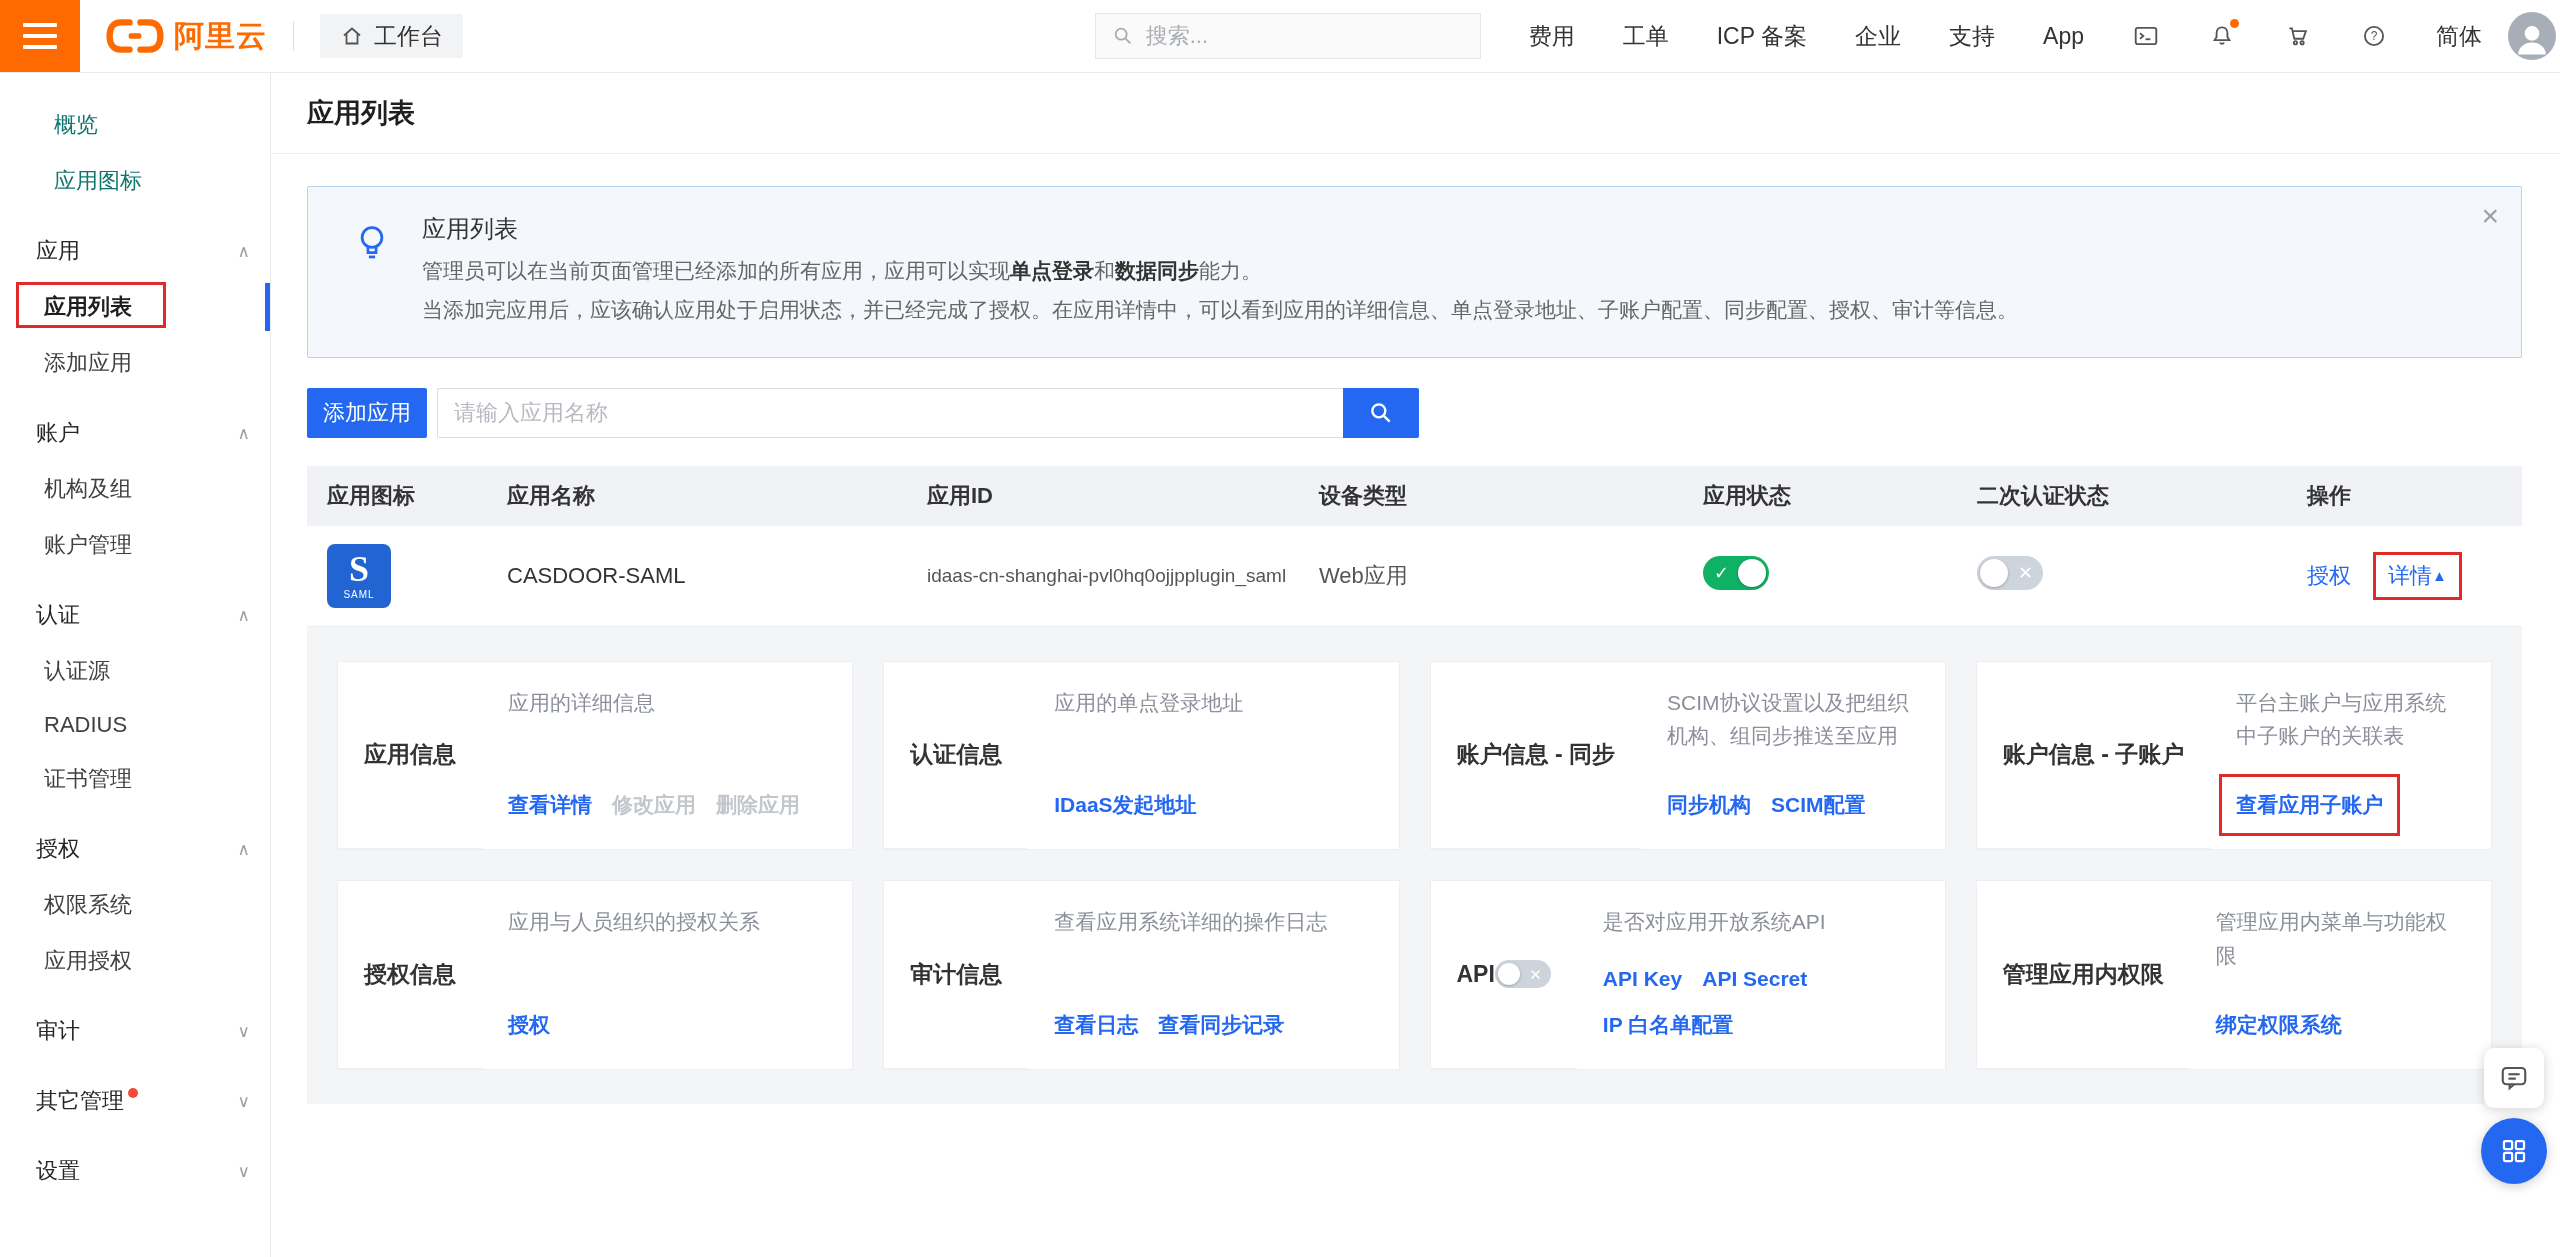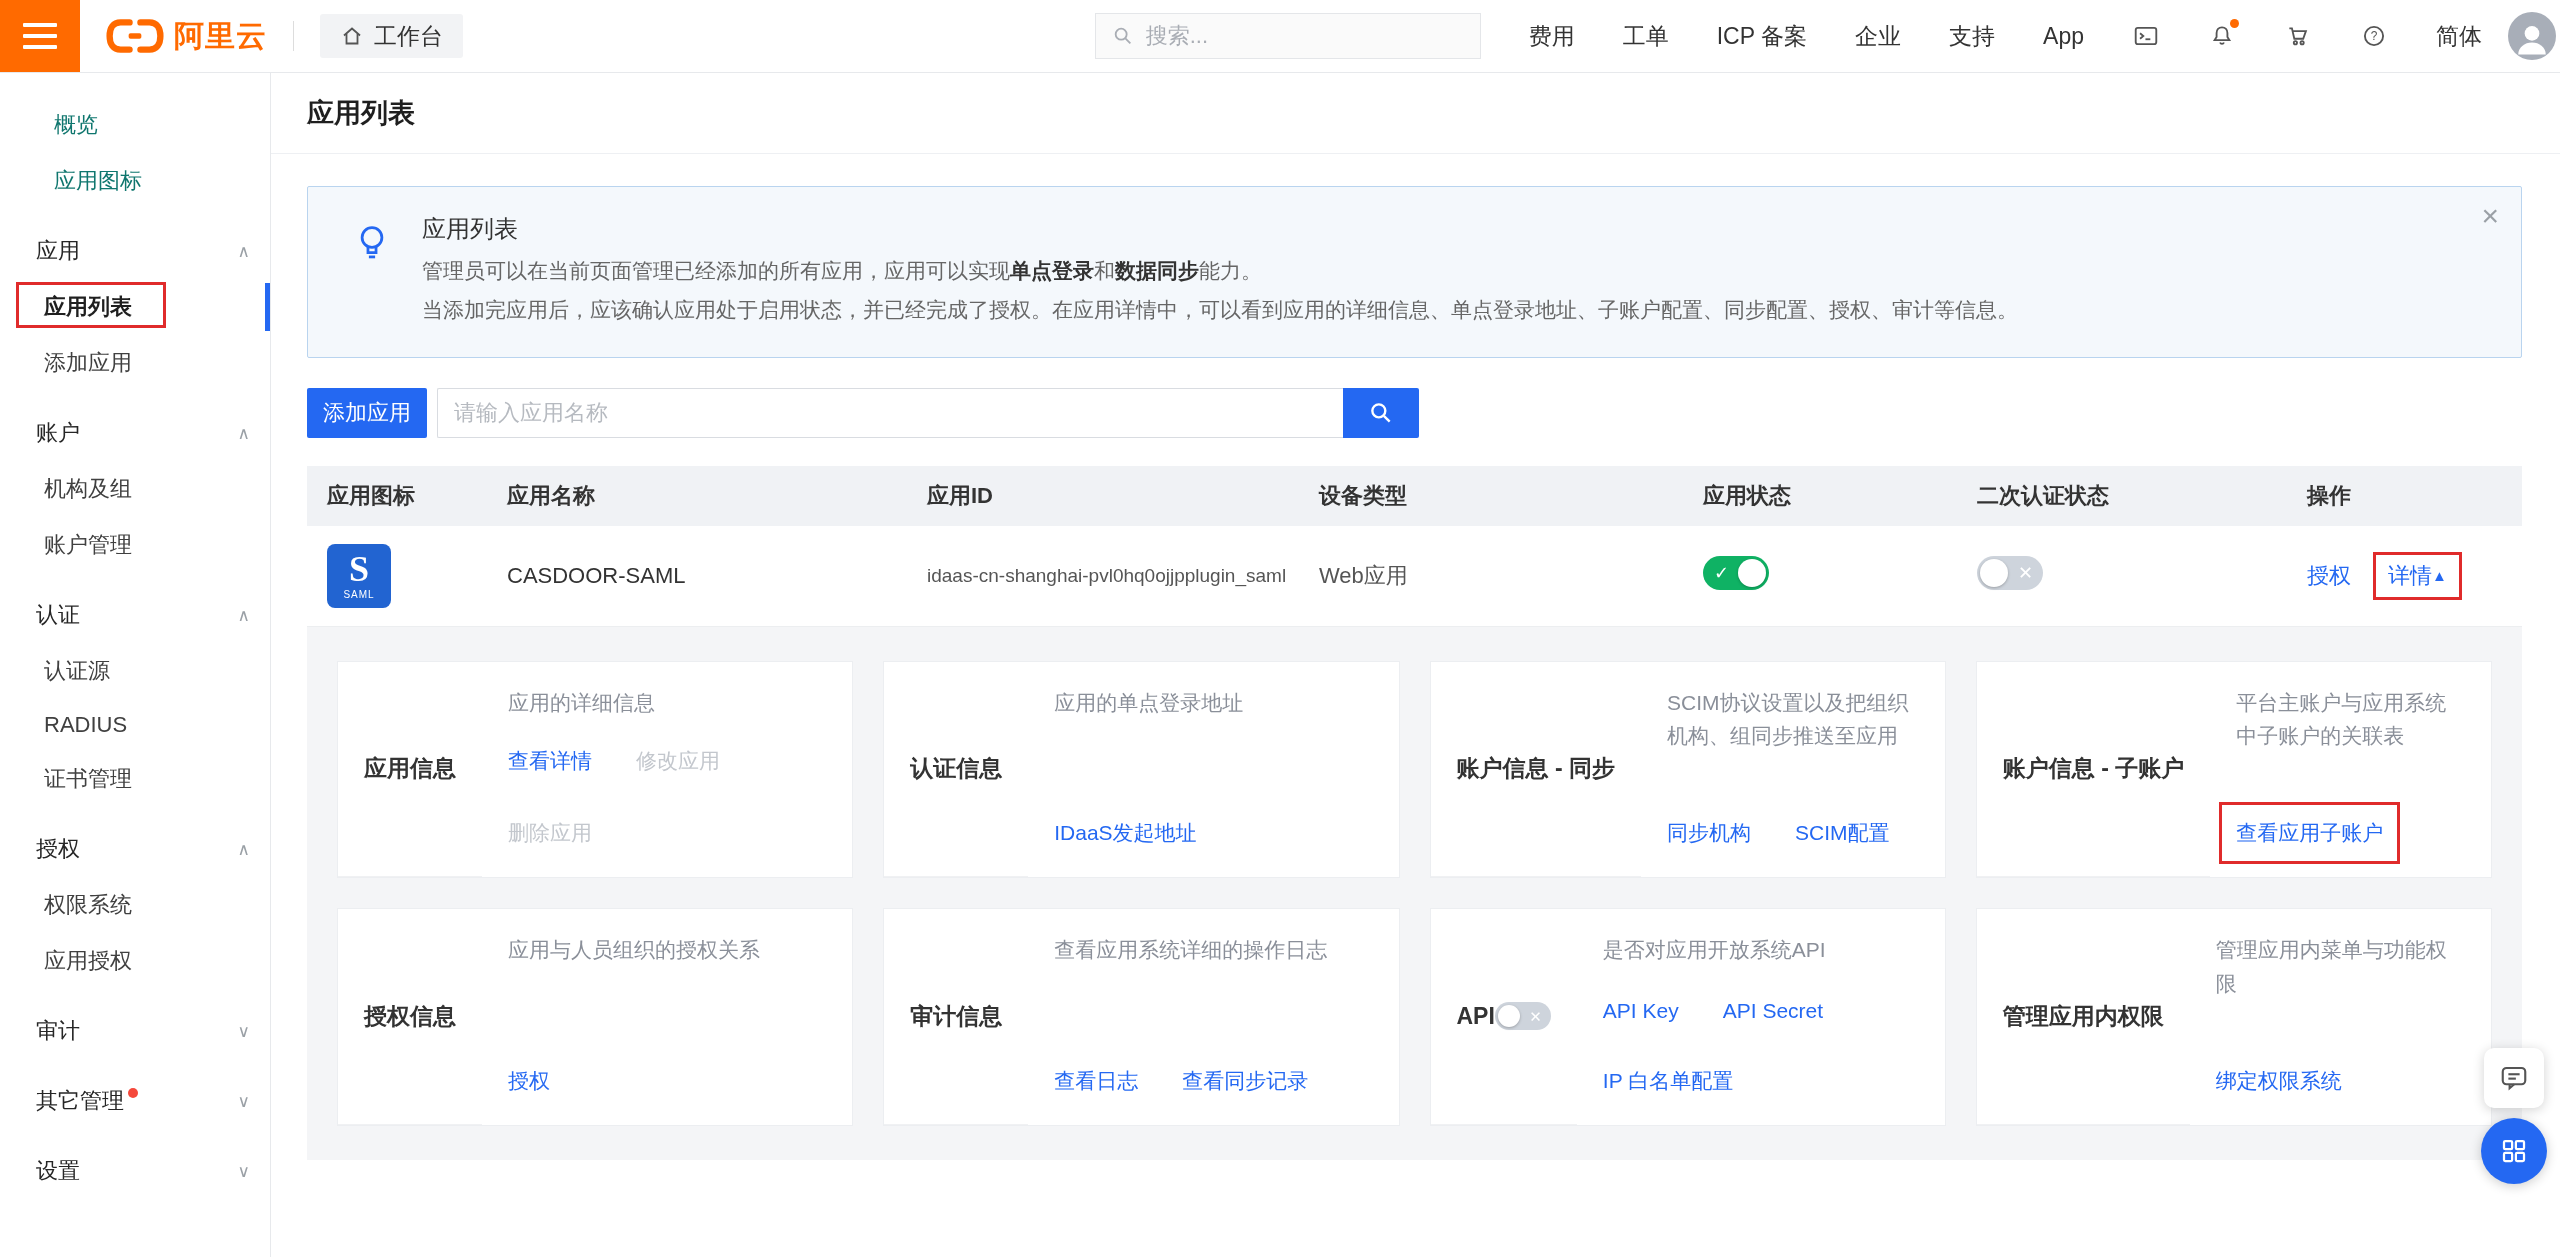--- a/index.html
+++ b/index.html
@@ -94,21 +94,21 @@
   .action-link{color:#2468f2;text-decoration:none;cursor:pointer;font-size:22px;}
   .detail-annotated{border:3px solid #e02b2b;padding:6px 12px;display:inline-flex;align-items:center;}
   .caret-up{font-size:15px;color:#2468f2;}
 
   
   .expand-panel{background:#f4f5f7;padding:34px 30px;display:grid;grid-template-columns:repeat(4,1fr);grid-auto-rows:1fr;gap:30px;}
   .card{background:#fff;border:1px solid #eceef1;display:flex;flex-direction:row;}
   .card-title{padding:20px 26px;font-size:23px;font-weight:bold;color:#333;border-bottom:1px solid #f0f1f3;display:flex;justify-content:space-between;align-items:center;}
   .card-body{flex:1;display:flex;flex-direction:column;padding:24px 26px 30px;min-height:150px;box-sizing:border-box;}
   .card-desc{font-size:21px;color:#8a8f99;line-height:1.6;}
-  .card-links{margin-top:auto;display:flex;gap:44px;padding-top:28px;flex-wrap:wrap;}
+  .card-links{margin-top:auto;display:flex;gap:20px;padding-top:28px;flex-wrap:wrap;font-weight:bold;}
   .card-link{font-size:21px;color:#2468f2;text-decoration:none;cursor:pointer;white-space:nowrap;}
   .card-link.disabled{color:#c3c7cd;cursor:default;}
   .card-link.annotated{outline:3px solid #e02b2b;outline-offset:14px;}
 
   
   .pagination{display:flex;justify-content:flex-end;align-items:center;gap:20px;padding:56px 6px 40px;font-size:21px;color:#555;}
 
   
   .float-chat{position:absolute;right:16px;top:1048px;width:60px;height:60px;background:#fff;border-radius:10px;box-shadow:0 2px 12px rgba(0,0,0,.18);display:flex;align-items:center;justify-content:center;cursor:pointer;}
   .float-chat svg{width:30px;height:30px;}

